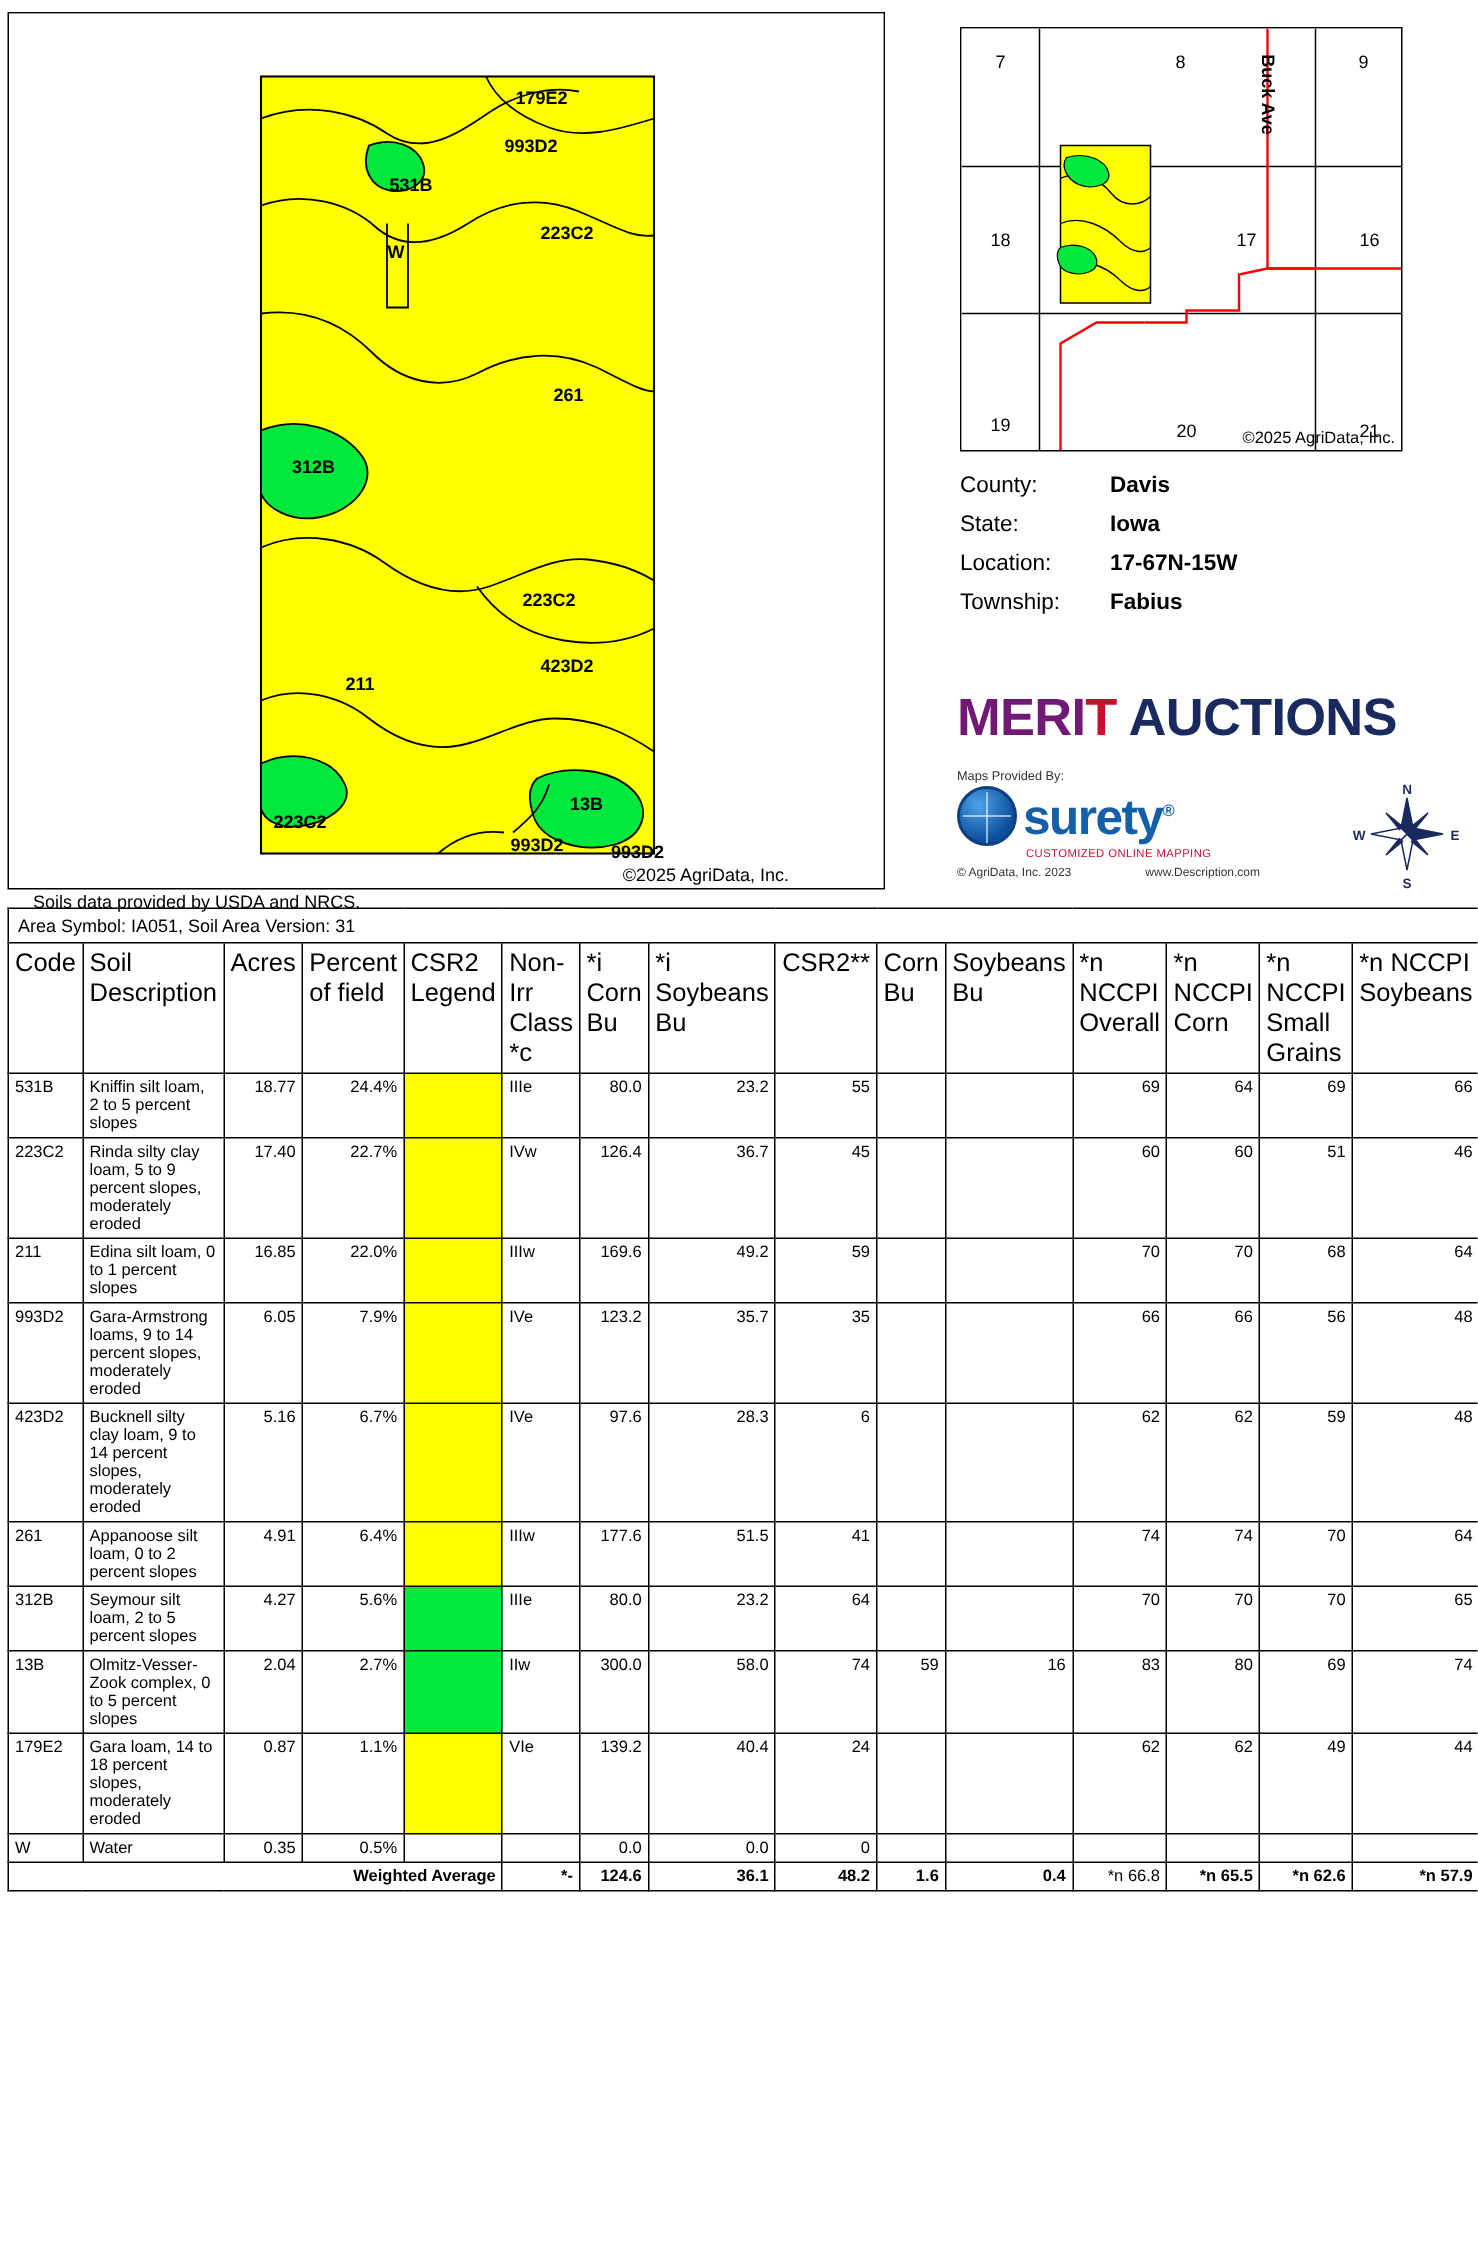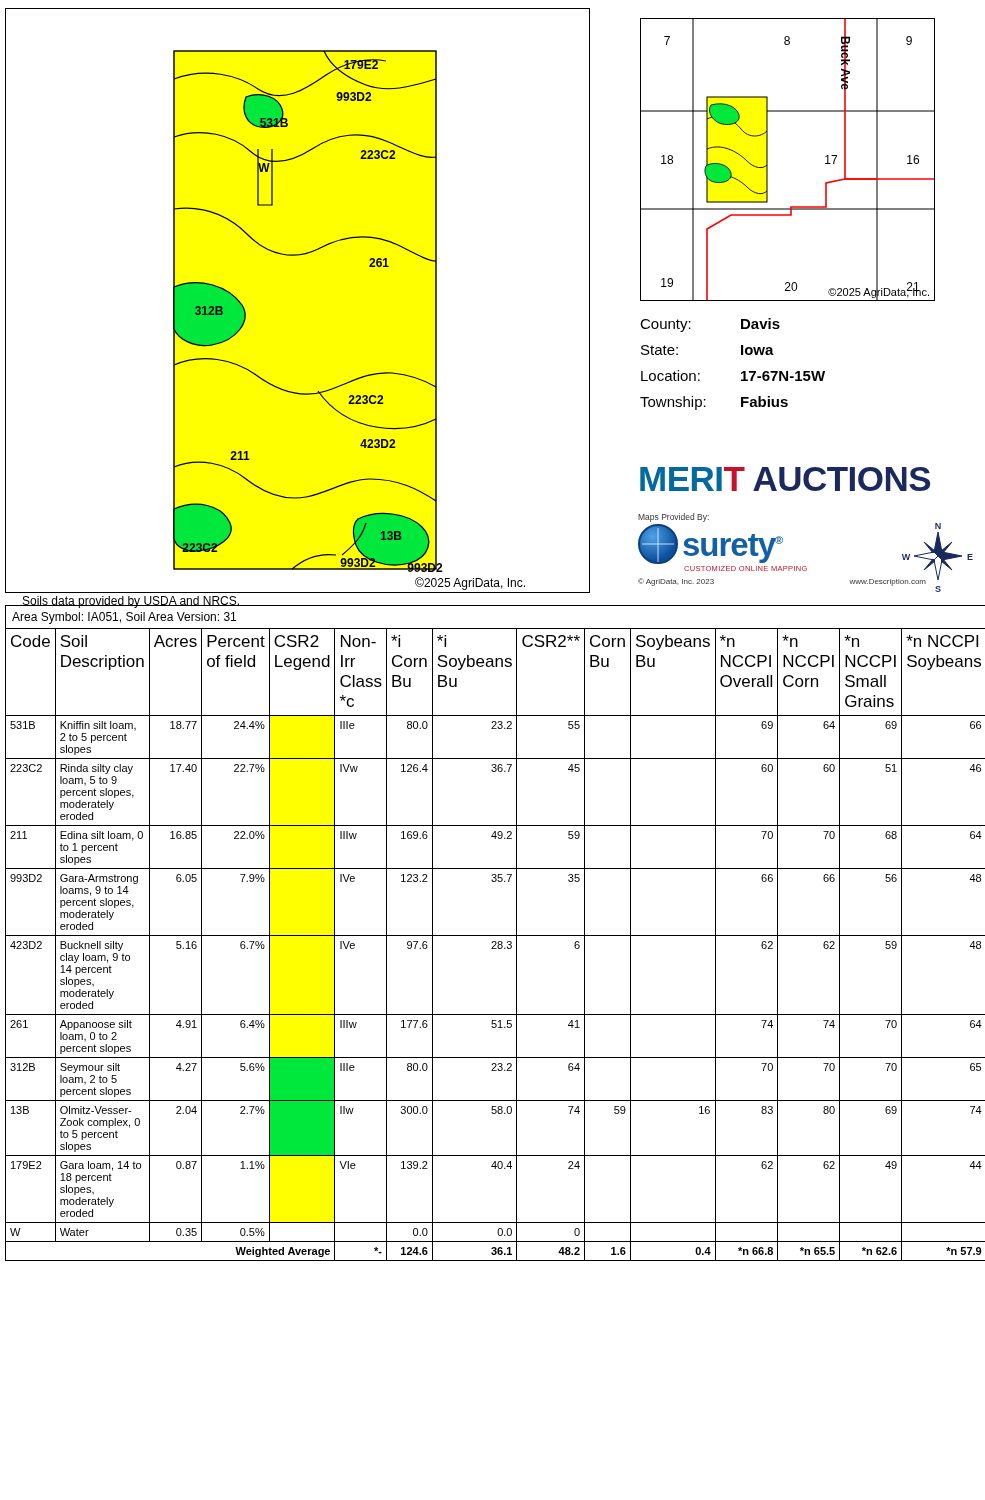--- a/index.html
+++ b/index.html
@@ -42,21 +42,21 @@
   #infotbl div.row { display:flex; height: 26px; align-items:center; }
   #infotbl .lbl { width: 100px; font-size: 15px; }
   #infotbl .val { font-size: 15px; font-weight: bold; }
 
   
   #merit {
     position: absolute; left: 638px; top: 455px; width: 340px; height: 48px;
     font-weight: bold; font-size: 35px; letter-spacing: -0.5px;
     display: flex; align-items: center;
   }
-  #merit .m1 { color: #0369a1; }
+  #merit .m1 { color: #701a75; }
   #merit .mi { color: #c8102e; position: relative; }
   #merit .m2 { color: #1b2a5e; margin-left: 8px; }
 
   
   #surety { position: absolute; left: 638px; top: 512px; width: 250px; }
   #surety .provided { font-size: 8.5px; color:#333; margin-bottom:2px; }
   #surety .logorow { display:flex; align-items:center; }
   #surety .globe {
     width: 40px; height: 40px; border-radius: 50%;
     background: radial-gradient(circle at 35% 30%, #4da3e8, #0b4e9b 70%);
@@ -67,21 +67,21 @@
     background: rgba(255,255,255,.75); transform: translateX(-50%);
   }
   #surety .globe:after {
     content:""; position:absolute; top:50%; left:2px; width:32px; height:1px;
     background: rgba(255,255,255,.75); transform: translateY(-50%);
   }
   #surety .wordmark { font-size: 33px; font-weight: bold; color:#1360a8; line-height:1;
     margin-left: 4px; letter-spacing:-1px;}
   #surety .reg { font-size: 11px; vertical-align: super; }
   #surety .tag { font-size: 7.5px; color:#c8102e; font-weight:normal; letter-spacing:.3px; margin-left:46px; }
-  #surety .foot { display:flex; justify-content:space-between; font-size:8px; color:#333; margin-top:4px; width:288px;}
+  #surety .foot { display:flex; justify-content:space-between; font-size:8px; color:#333; margin-top:4px; width:202px;}
 
   
   #compass { position: absolute; left: 900px; top: 518px; width: 76px; height: 76px; }
 
   
   #tablewrap { position:absolute; left:5px; top:605px; width: 975px; }
   table.soil { border-collapse: collapse; width: 975px; font-size: 11px; }
   table.soil td, table.soil th {
     border: 1px solid #000; padding: 3px 4px; vertical-align: top;
     font-weight: normal; text-align: left;
@@ -462,20 +462,20 @@
           <td class="num"></td>
         </tr>
         <tr class="wavg">
           <td colspan="5" class="lbl" style="font-weight: bold;">Weighted Average</td>
           <td class="num" style="font-weight: bold;">*-</td>
           <td class="num" style="font-weight: bold;">124.6</td>
           <td class="num" style="font-weight: bold;">36.1</td>
           <td class="num" style="font-weight: bold;">48.2</td>
           <td class="num" style="font-weight: bold;">1.6</td>
           <td class="num" style="font-weight: bold;">0.4</td>
-          <td class="num" style="font-weight: bold;">*n 66.8</td>
+          <td class="num" style="font-weight: normal;">*n 66.8</td>
           <td class="num" style="font-weight: bold;">*n 65.5</td>
           <td class="num" style="font-weight: bold;">*n 62.6</td>
           <td class="num" style="font-weight: bold;">*n 57.9</td>
         </tr>
       </tbody>
   </table>
 </div>
 
 </body></html>

